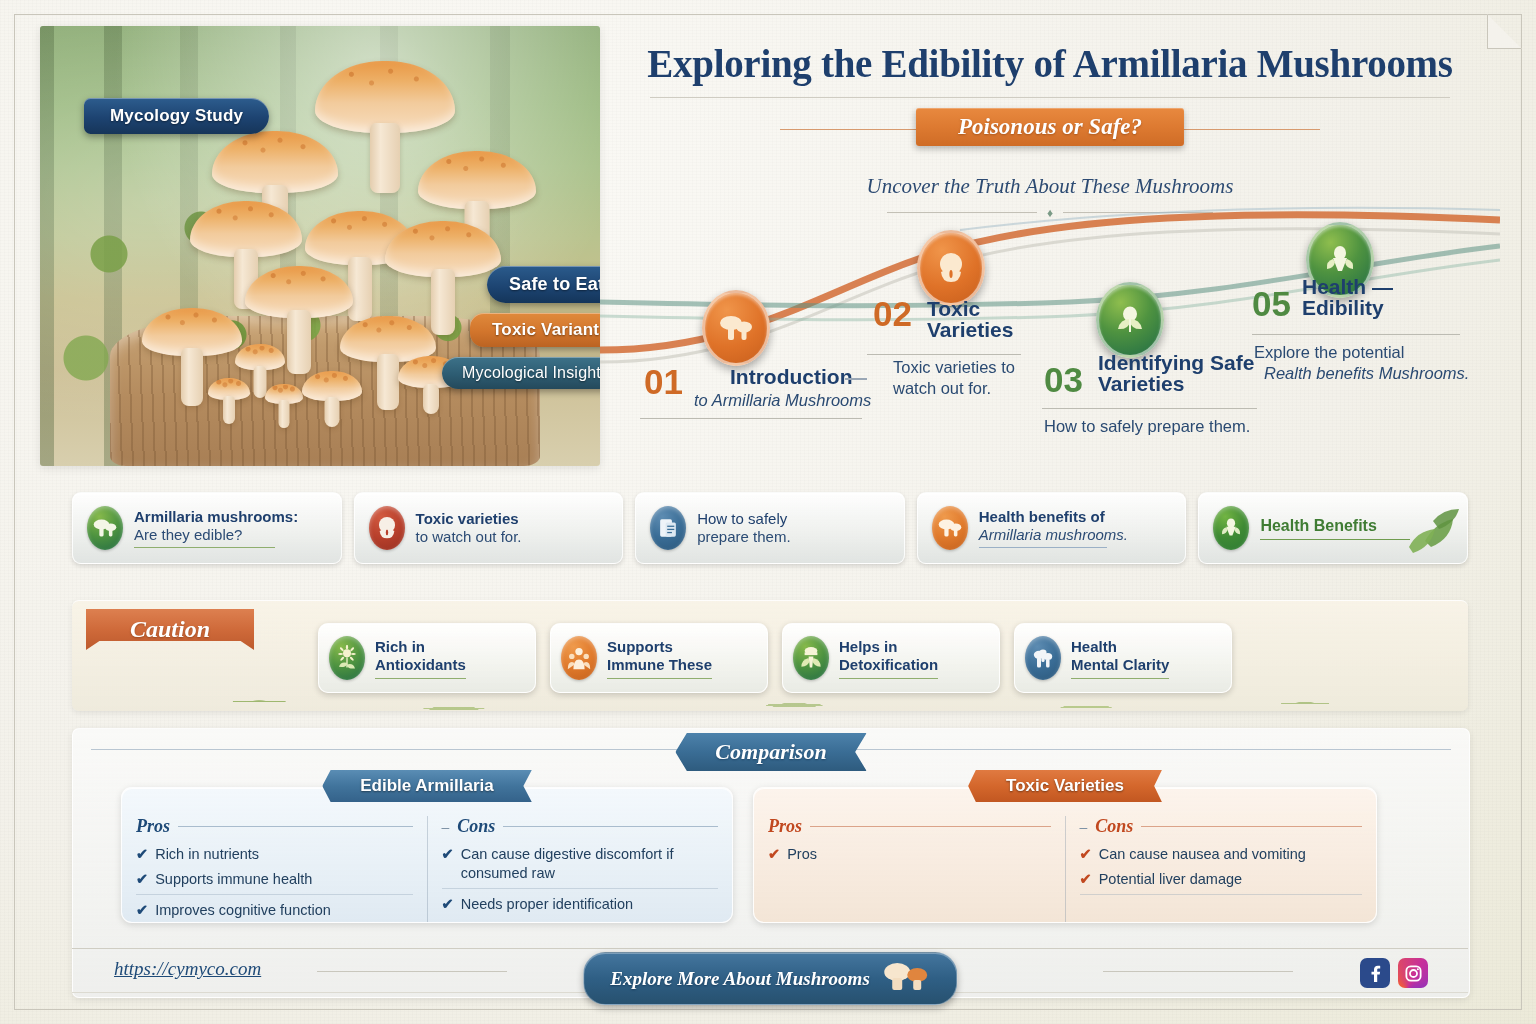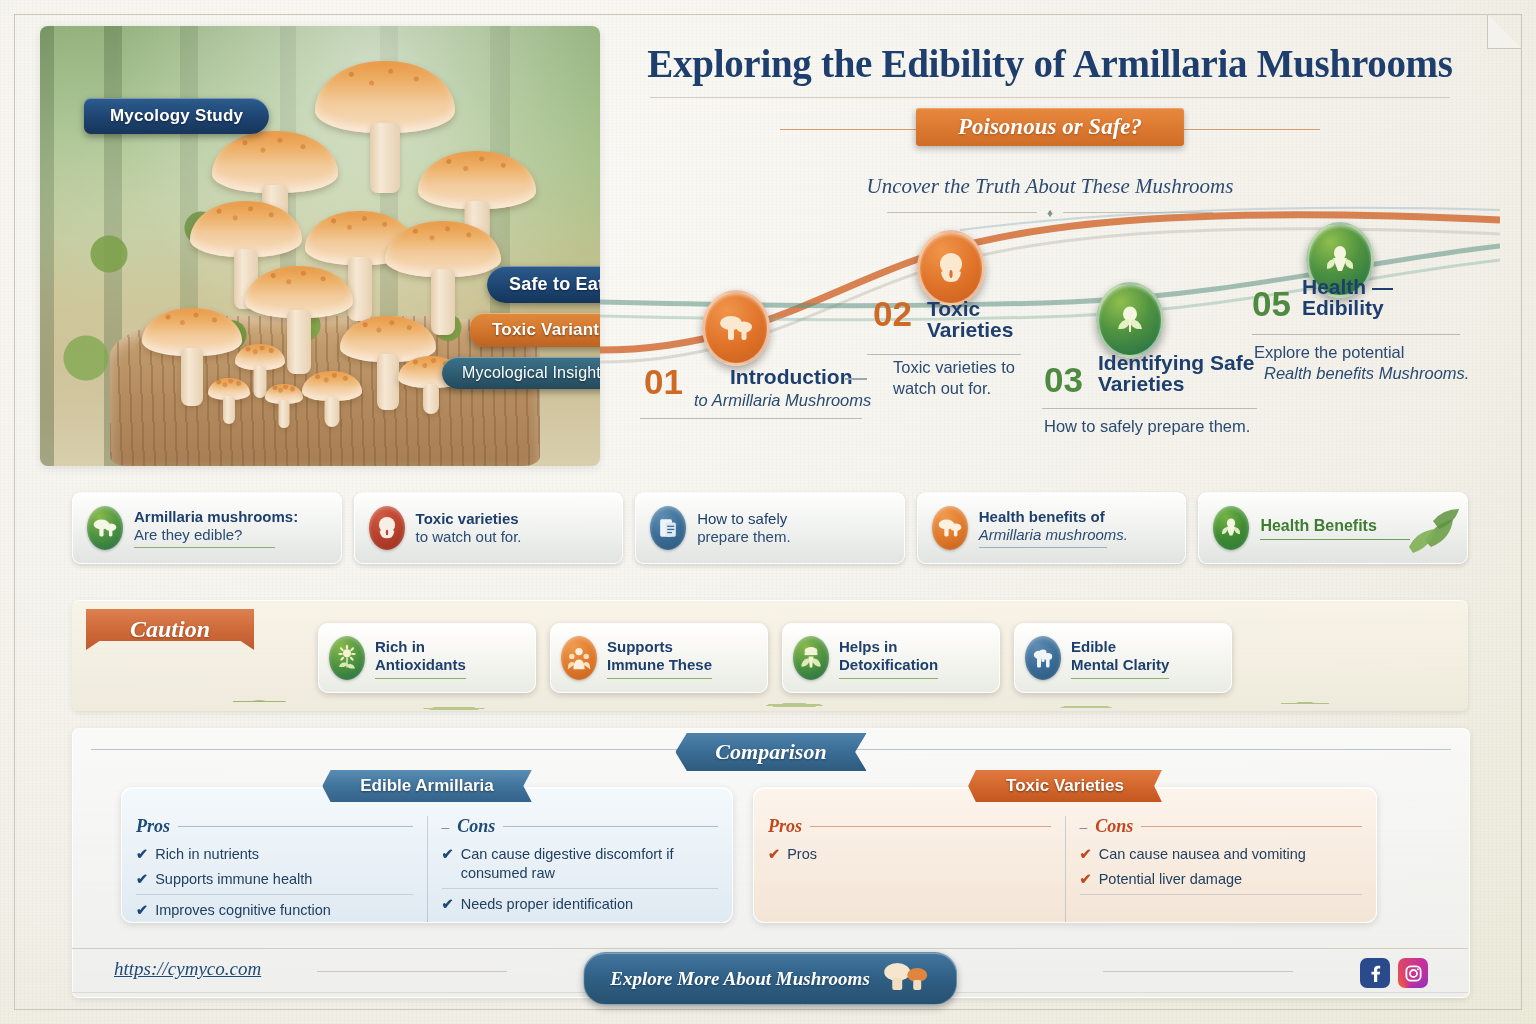--- a/index.html
+++ b/index.html
@@ -26,21 +26,21 @@
   .frame:before{
     content:"";position:absolute;right:-1px;top:-1px;width:34px;height:34px;
     background:#f4f2ec;border-left:1px solid #c9c6bb;border-bottom:1px solid #c9c6bb;
     transform-origin:top right;
     clip-path:polygon(0 0,100% 100%,0 100%);
   }
 
   
   .hero{
     position:absolute;left:40px;top:26px;width:560px;height:440px;
-    border-radius:8px;overflow:hidden;
+    border-radius:3px;overflow:hidden;
     background:
       linear-gradient(180deg,#8fae78 0%, #9ab97f 18%, #a7c088 32%, #b9c38e 48%, #c7bf8c 62%, #cdc096 78%, #d8cfae 100%);
     box-shadow:0 2px 10px rgba(0,0,0,.10);
   }
   .hero .trees{
     position:absolute;inset:0;
     background:
       linear-gradient(90deg,rgba(60,85,45,.45) 0 14px,transparent 14px 64px,rgba(55,80,40,.40) 64px 82px,transparent 82px 140px,rgba(70,95,50,.35) 140px 158px,transparent 158px 240px,rgba(60,85,45,.30) 240px 256px,transparent 256px 340px,rgba(65,90,48,.32) 340px 358px,transparent 358px 450px,rgba(70,95,55,.30) 450px 470px,transparent 470px 560px);
     opacity:.75;
   }
@@ -658,21 +658,21 @@
         <svg width="24" height="26" viewBox="0 0 30 32">
           <ellipse cx="10" cy="12" rx="6.5" ry="5" fill="#f2f5f8"></ellipse>
             <rect x="7.5" y="15" width="5" height="13" rx="2" fill="#f2f5f8"></rect>
           <ellipse cx="21" cy="14" rx="5.5" ry="4.4" fill="#f2f5f8"></ellipse>
             <rect x="18.8" y="17" width="4.4" height="11" rx="2" fill="#f2f5f8"></rect>
           <ellipse cx="15" cy="9" rx="4.4" ry="3.6" fill="#f2f5f8"></ellipse>
             <rect x="13" y="11" width="4" height="10" rx="2" fill="#f2f5f8"></rect>
         </svg>
       </div>
       <div class="bt">
-        <span>Edible</span><br>
+        <span>Health</span><br>
         <span>Mental Clarity</span>
         <div class="rl"></div>
       </div>
     </div>
 
   </div>
 </div>
 
 <div class="comp">
   <div class="comp-rule"></div>

